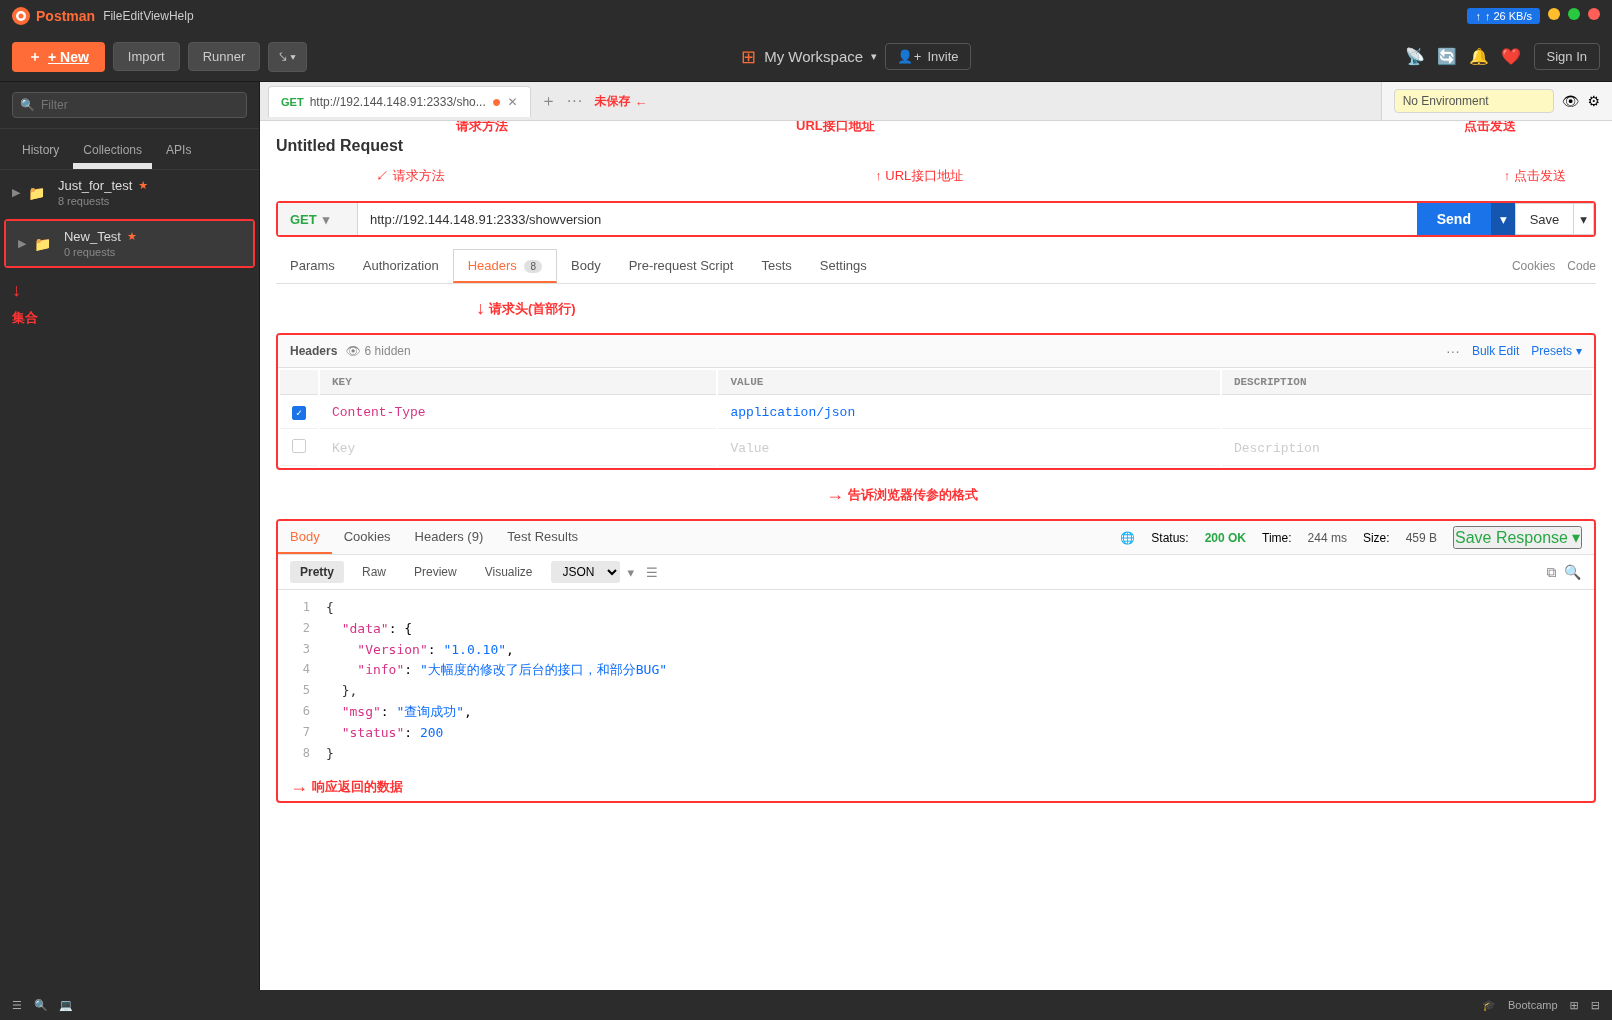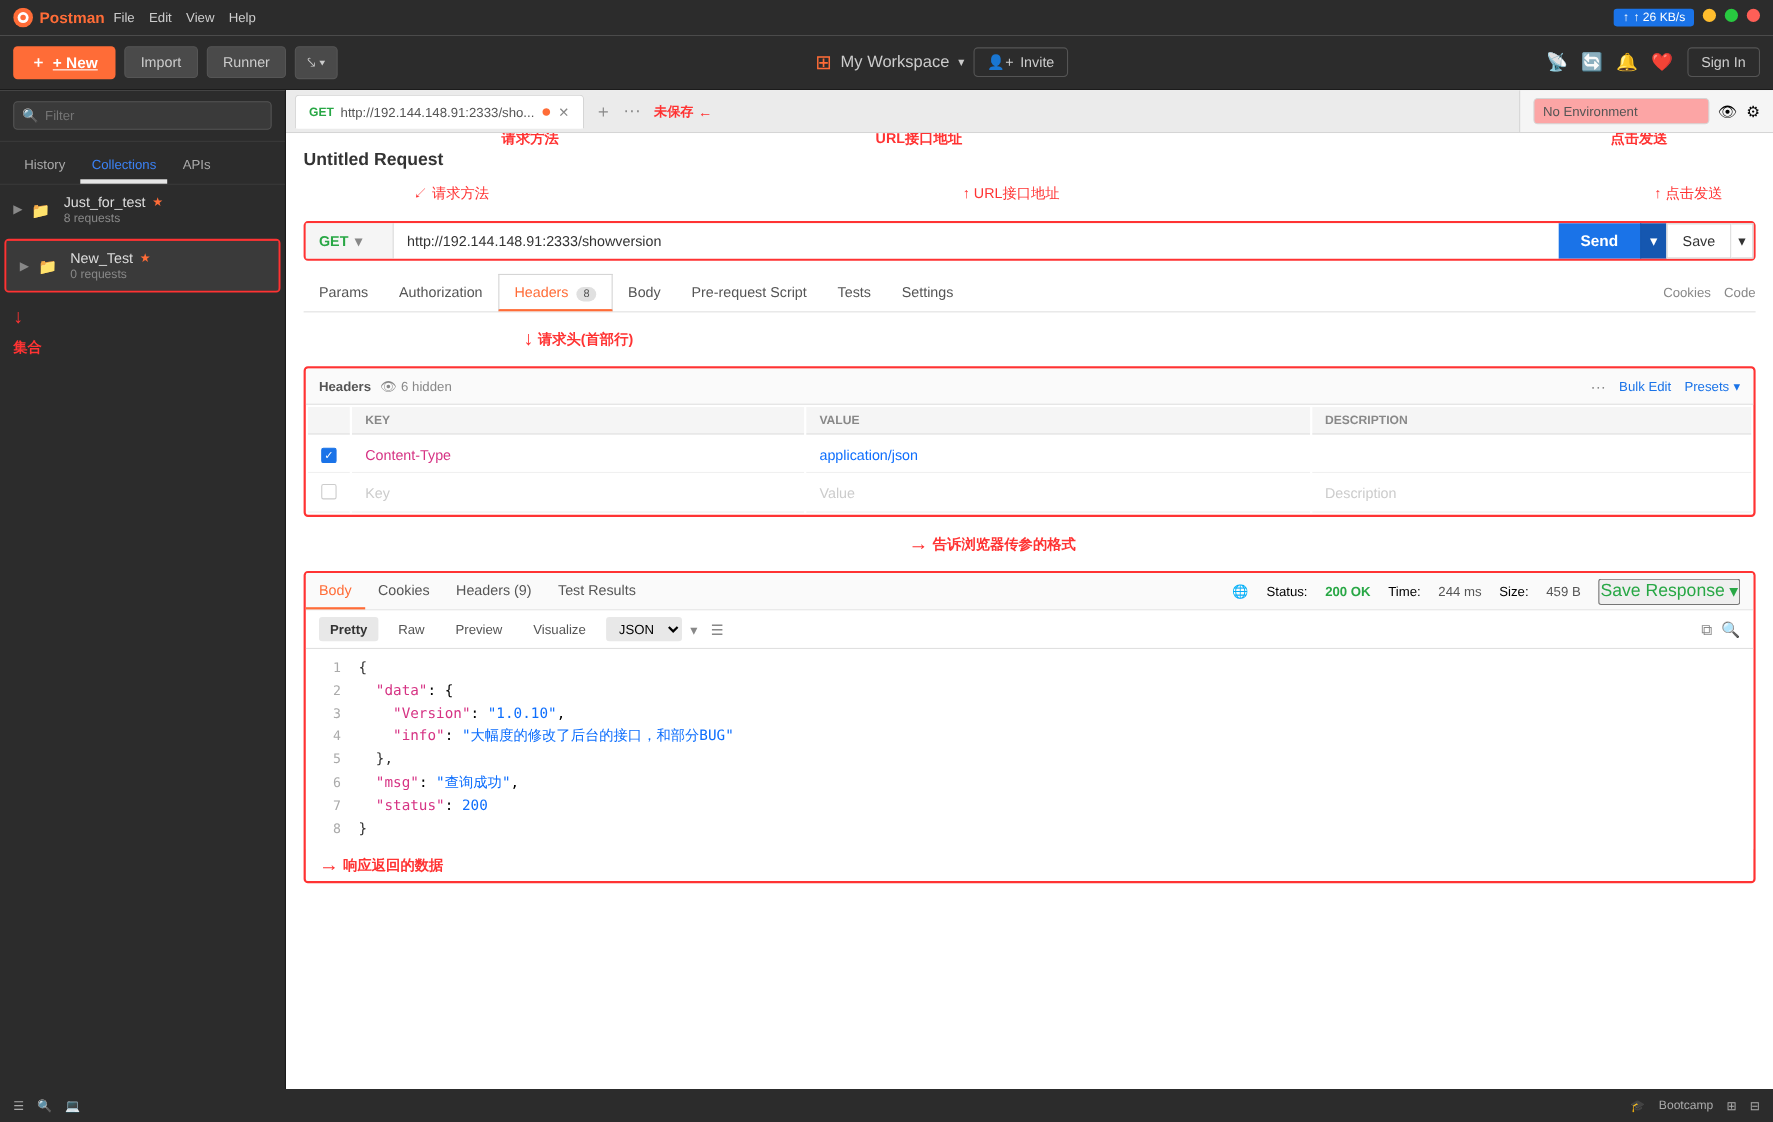--- a/index.html
+++ b/index.html
@@ -11,21 +11,21 @@
       height: 32px;
       display: flex;
       align-items: center;
       padding: 0 12px;
       justify-content: space-between;
       user-select: none;
     }
     .title-bar-left { display: flex; align-items: center; gap: 8px; }
     .title-bar-logo { color: #ff6c37; font-size: 14px; font-weight: bold; display: flex; align-items: center; gap: 6px; }
     .title-bar-logo svg { width: 18px; height: 18px; }
-    .title-bar-menu { display: flex; gap: 13px; }
+    .title-bar-menu { display: flex; gap: 0; }
     .title-bar-menu span { color: #ccc; font-size: 12px; cursor: pointer; }
     .title-bar-controls { display: flex; gap: 8px; }
     .title-ctrl { width: 12px; height: 12px; border-radius: 50%; cursor: pointer; display: flex; align-items: center; justify-content: center; }
     .tc-min { background: #ffbd2e; }
     .tc-max { background: #28c940; }
     .tc-close { background: #ff5f57; }
     .title-bar-network { background: #1a73e8; color: white; font-size: 11px; padding: 2px 8px; border-radius: 3px; display: flex; align-items: center; gap: 4px; }
 
     
     .toolbar {
@@ -151,22 +151,22 @@
       border-bottom: 1px solid #3a3a3a;
     }
     .sidebar-tab {
       padding: 6px 10px;
       color: #aaa;
       font-size: 12px;
       cursor: pointer;
       border-bottom: 2px solid transparent;
     }
     .sidebar-tab.active {
-      color: #3b82f6;
-      border-bottom: 4px solid #e5e5e5;
+      color: #a3a3a3;
+      border-bottom: 6px solid #e5e5e5;
     }
     .sidebar-actions {
       display: flex;
       justify-content: space-between;
       align-items: center;
       padding: 8px 12px;
       border-bottom: 1px solid #3a3a3a;
     }
     .btn-new-collection {
       background: transparent;
@@ -357,21 +357,21 @@
       justify-content: space-between;
       padding: 8px 12px;
       background: #fafafa;
       border-bottom: 1px solid #e0e0e0;
     }
     .headers-label { font-size: 12px; color: #555; font-weight: 600; }
     .hidden-badge { color: #888; font-size: 12px; display: flex; align-items: center; gap: 4px; }
     .headers-actions { display: flex; gap: 12px; align-items: center; }
     .btn-bulk-edit { color: #1a73e8; font-size: 12px; cursor: pointer; background: none; border: none; }
     .btn-presets { color: #1a73e8; font-size: 12px; cursor: pointer; background: none; border: none; display: flex; align-items: center; gap: 4px; }
-    .header-table { width: 100%; }
+    .header-table { width: 100%; font-family: Liberation Mono, monospace; }
     .header-table th {
       background: #f5f5f5;
       padding: 6px 12px;
       text-align: left;
       font-size: 11px;
       font-weight: 600;
       color: #888;
       text-transform: uppercase;
       border-bottom: 1px solid #e0e0e0;
     }
@@ -469,21 +469,21 @@
       font-size: 11px;
     }
     .status-left { display: flex; gap: 12px; align-items: center; }
     .status-right { display: flex; gap: 12px; align-items: center; }
     .env-select {
       border: 1px solid #d5d5d5;
       border-radius: 4px;
       padding: 4px 24px 4px 8px;
       font-size: 12px;
       color: #555;
-      background: #fca5a5;
+      background: #fef9c3;
       appearance: none;
       cursor: pointer;
       min-width: 160px;
     }
     .env-icon { cursor: pointer; font-size: 14px; }
 
     .content-top {
       display: flex;
       align-items: center;
       justify-content: space-between;

